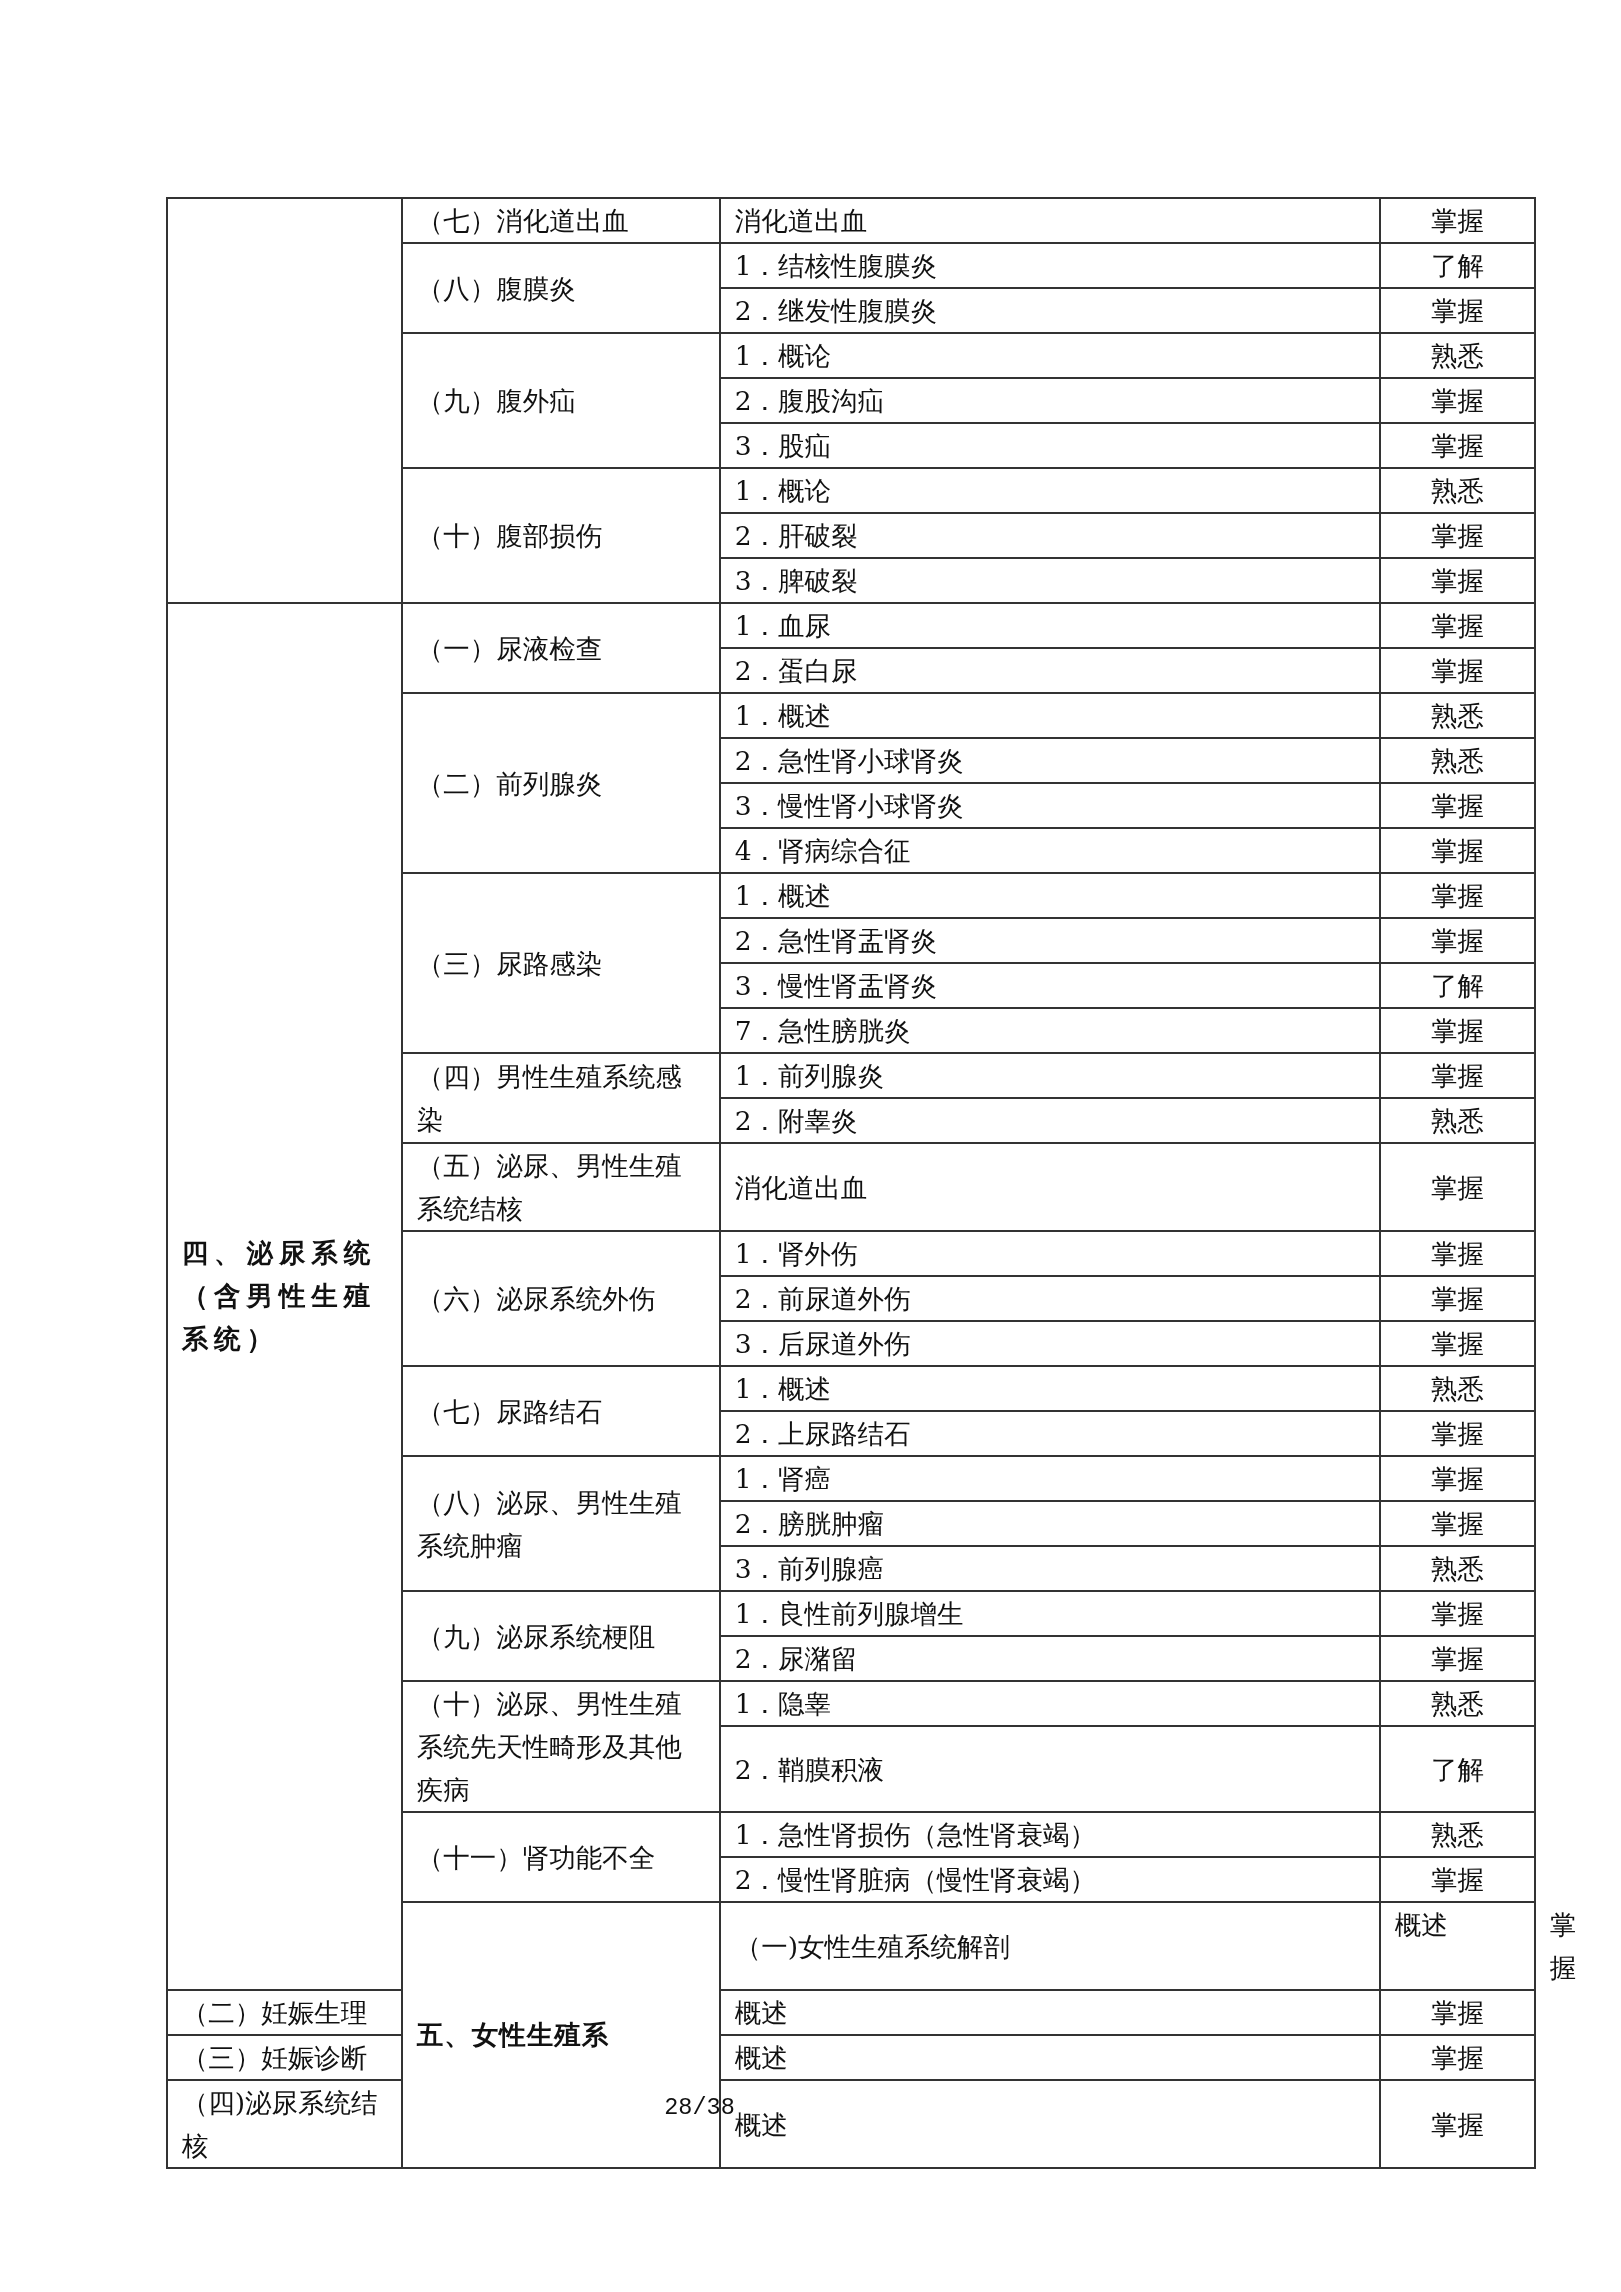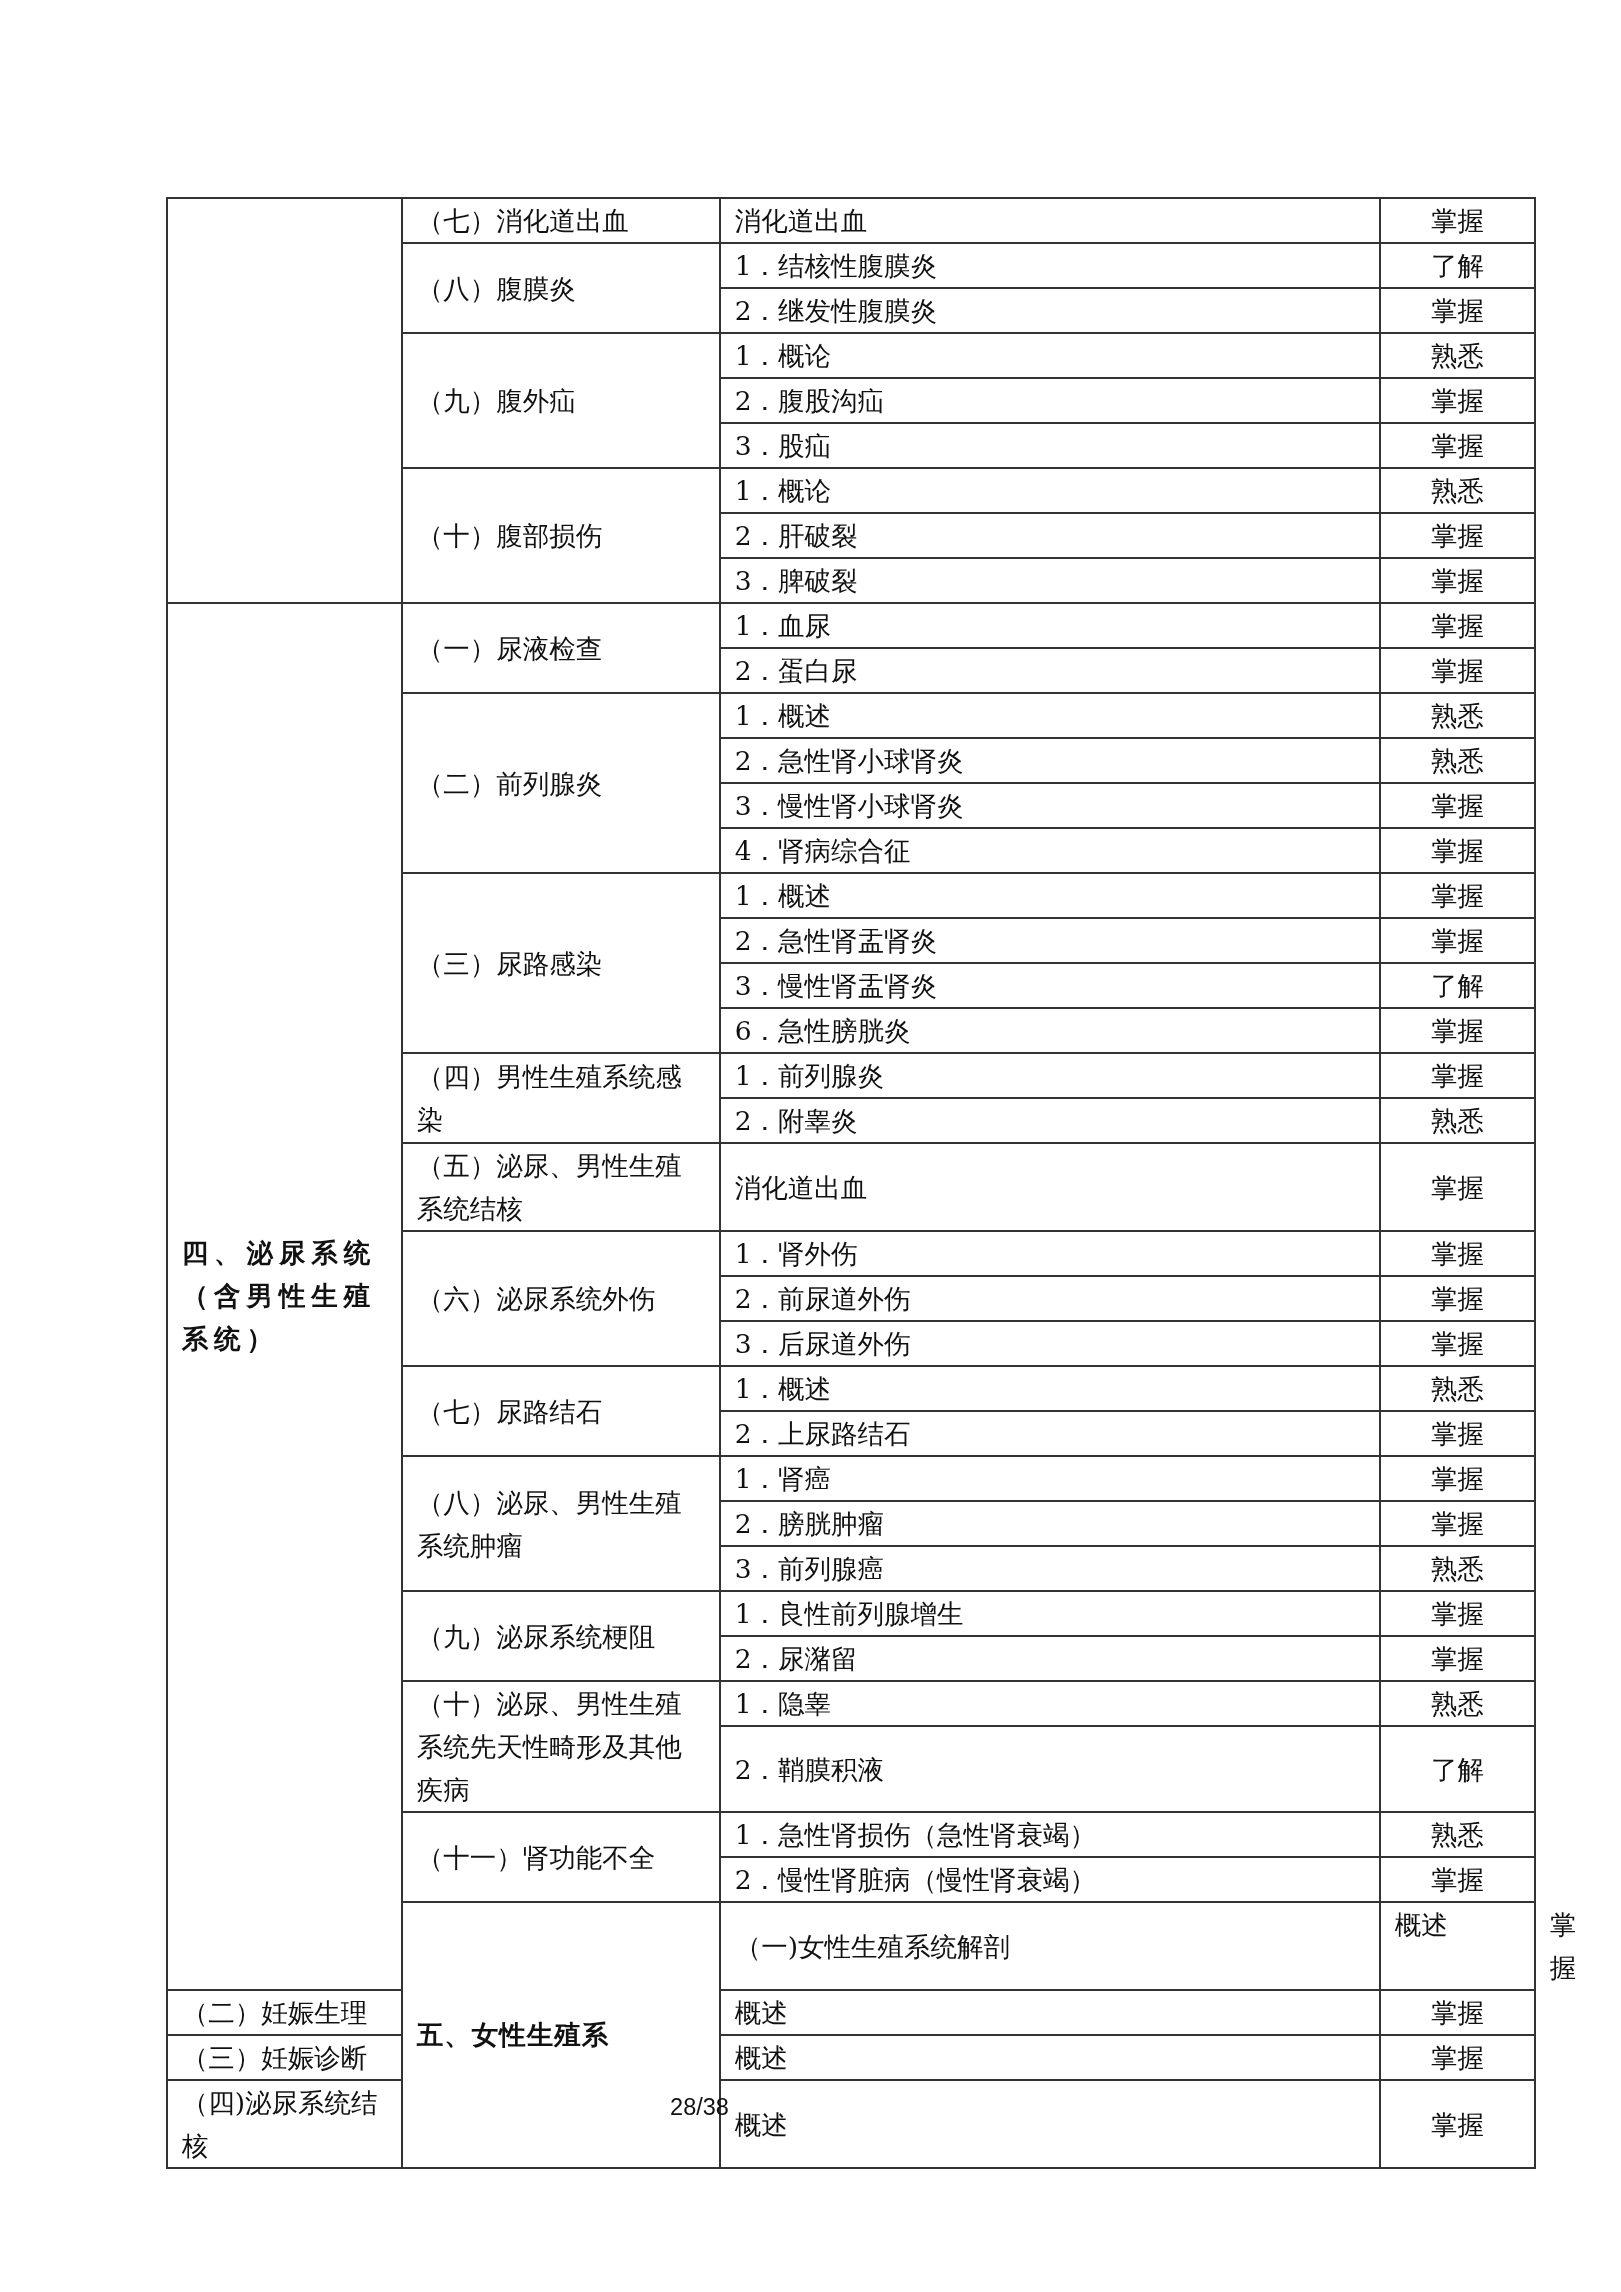--- a/index.html
+++ b/index.html
@@ -12,21 +12,21 @@
   col.c1 { width: 235px; } col.c2 { width: 318px; } col.c3 { width: 660px; } col.c4 { width: 155px; }
   td.section { font-weight: bold; font-family: Liberation Sans, sans-serif;
          font-size: 26.5px; letter-spacing: 5.9px; line-height: 73px; padding: 0 7.8px 0 13.7px; }
   td.topic { padding-left: 13.7px; line-height: 43px; margin-top: 32px; }
   td.detail { padding-left: 13.7px; white-space: nowrap; }
   td.level { text-align: center; padding: 0; }
   tr.r { height: 44px; }
   tr.tall { height: 86px; }
   .top-align { vertical-align: top !important; padding-top: 0 !important; }
   .page-num { position: absolute; top: 2094px; left: 0; width: 1399px; text-align: center;
-         font-size: 23.5px; font-family: Liberation Sans, sans-serif; }
+         font-size: 23.5px; font-family: Liberation Mono, monospace; }
 </style>
 </head>
 <body>
 
 <table class="outline">
   <colgroup>
       <col class="c1">
       <col class="c2">
       <col class="c3">
       <col class="c4">
@@ -113,21 +113,21 @@
     </tr>
     <tr class="r">
       <td class="detail">2．急性肾盂肾炎</td>
       <td class="level">掌握</td>
     </tr>
     <tr class="r">
       <td class="detail">3．慢性肾盂肾炎</td>
       <td class="level">了解</td>
     </tr>
     <tr class="r">
-      <td class="detail">6．急性膀胱炎</td>
+      <td class="detail">7．急性膀胱炎</td>
       <td class="level">掌握</td>
     </tr>
     <tr class="r">
       <td class="topic" rowspan="2">（四）男性生殖系统感染</td>
       <td class="detail">1．前列腺炎</td>
       <td class="level">掌握</td>
     </tr>
     <tr class="r">
       <td class="detail">2．附睾炎</td>
       <td class="level">熟悉</td>

